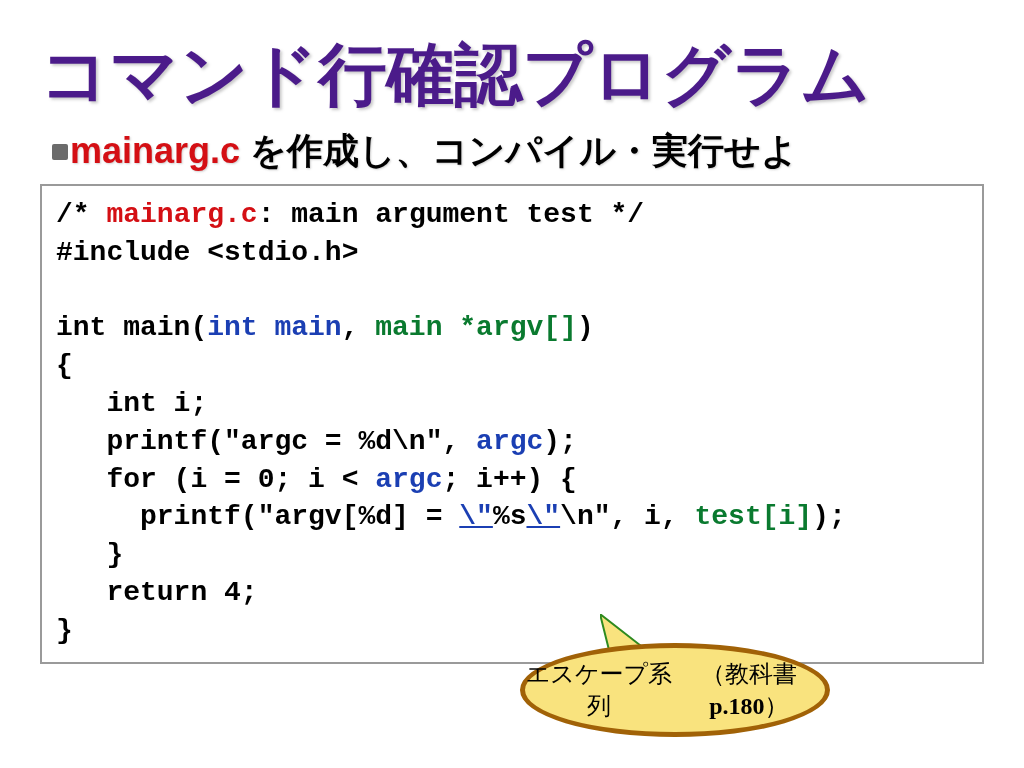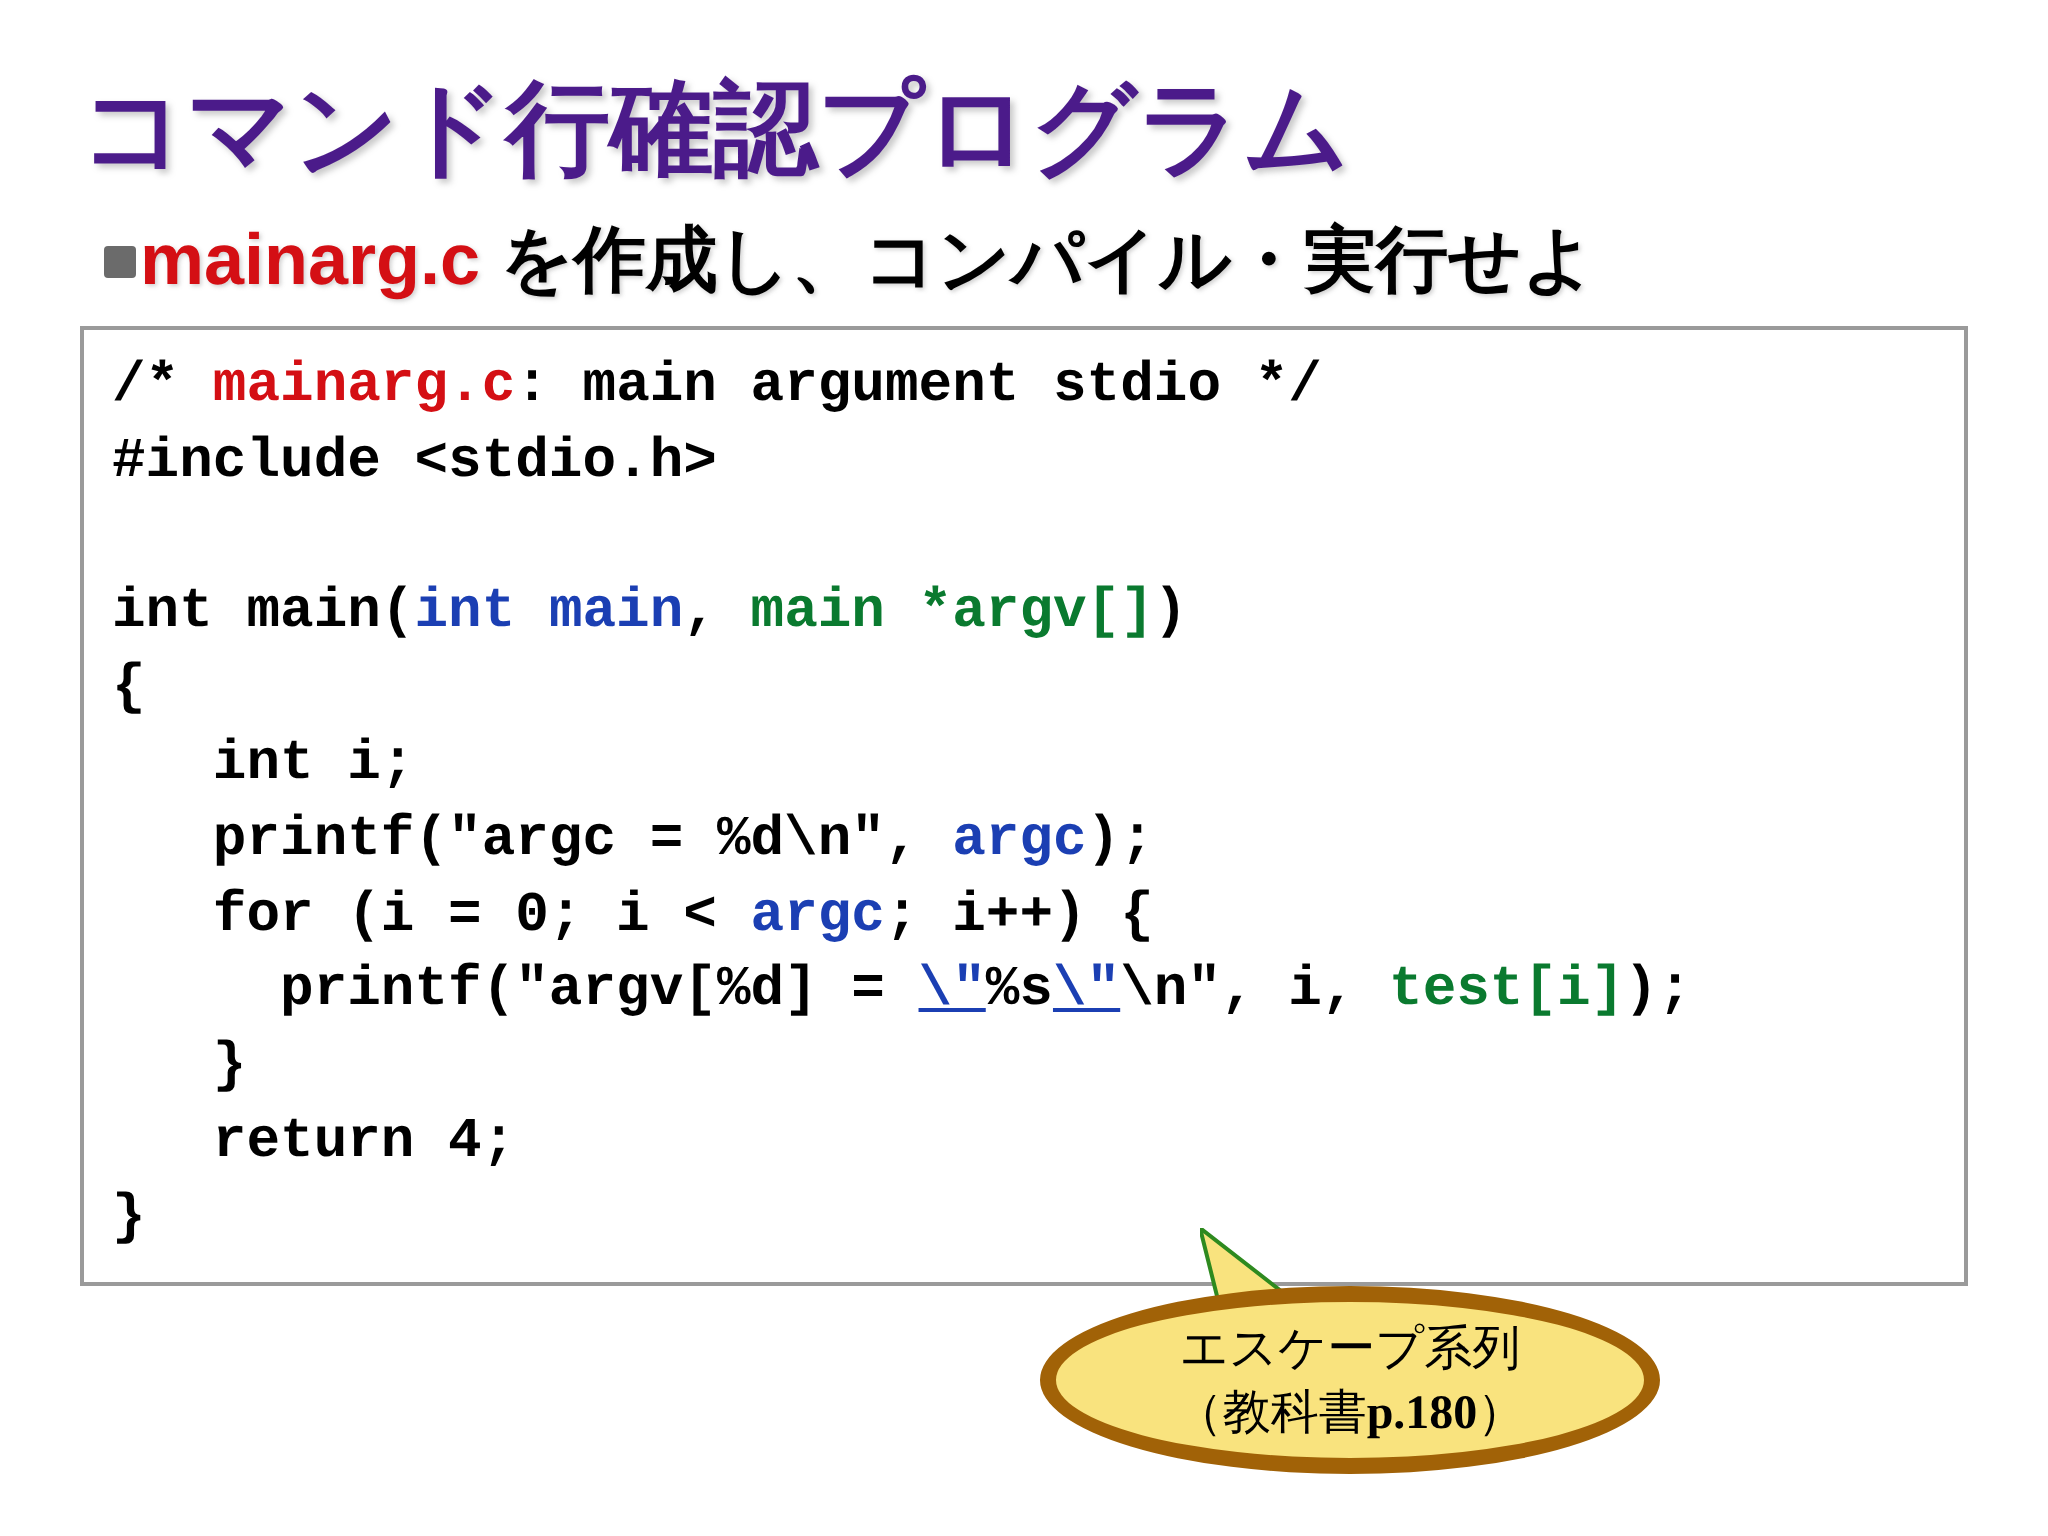--- a/index.html
+++ b/index.html
@@ -13,21 +13,21 @@
     overflow: hidden;
   }
   .slide {
     width: 1024px;
     height: 768px;
     position: relative;
     padding: 30px 40px;
     box-sizing: border-box;
   }
   .title {
-    font-size: 52px;
+    font-size: 68px;
     font-weight: bold;
     color: #4b1b8a;
     text-shadow: 2px 2px 3px rgba(120,120,120,0.4);
     margin: 0 0 6px 0;
   }
   .sub-row {
     display: flex;
     align-items: center;
     gap: 2px;
     margin-left: 12px;
@@ -67,24 +67,23 @@
     position: absolute;
     left: 520px;
     top: 622px;
     width: 310px;
     height: 115px;
   }
   .callout {
     width: 310px;
     height: 94px;
     background: #f9e37e;
-    border: 8px solid #a16207;
+    border: 5px solid #a16207;
     border-radius: 50% / 50%;
     display: flex;
-    flex-direction: column;
     align-items: center;
     justify-content: center;
     position: absolute;
     top: 21px;
     left: 0;
     box-sizing: border-box;
   }
   .callout-text {
     font-size: 24px;
     color: #000;
@@ -105,21 +104,21 @@
 <div class="slide">
   <h1 class="title">コマンド行確認プログラム</h1>
 
   <div class="sub-row">
     <div class="bullet-dot"></div>
     <div class="subtitle">
       <span class="fname">mainarg.c</span><span> を作成し、コンパイル・実行せよ</span>
     </div>
   </div>
 
-  <div class="code-box"><span><span>/* </span><span class="c-red">mainarg.c</span><span>: main argument stdio */</span></span>
+  <div class="code-box"><span><span>/* </span><span class="c-red">mainarg.c</span><span>: main argument test */</span></span>
 <span>#include &lt;stdio.h&gt;</span>
 <span></span>
 <span><span>int main(</span><span class="c-blue">int main</span><span>, </span><span class="c-green">main *argv[]</span><span>)</span></span>
 <span>{</span>
 <span>   int i;</span>
 <span><span>   printf("argc = %d\n", </span><span class="c-blue">argc</span><span>);</span></span>
 <span><span>   for (i = 0; i &lt; </span><span class="c-blue">argc</span><span>; i++) {</span></span>
 <span><span>     printf("argv[%d] = </span><span class="u-blue">\"</span><span>%s</span><span class="u-blue">\"</span><span>\n", i, </span><span class="c-green">test[i]</span><span>);</span></span>
 <span>   }</span>
 <span>   return 4;</span>

